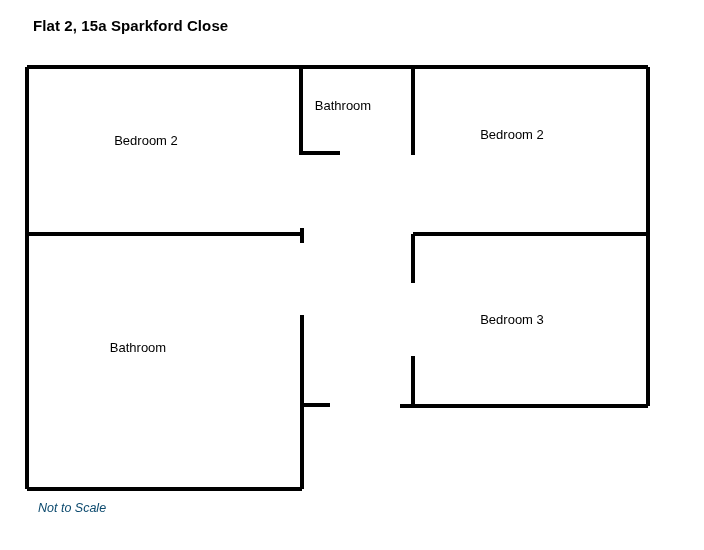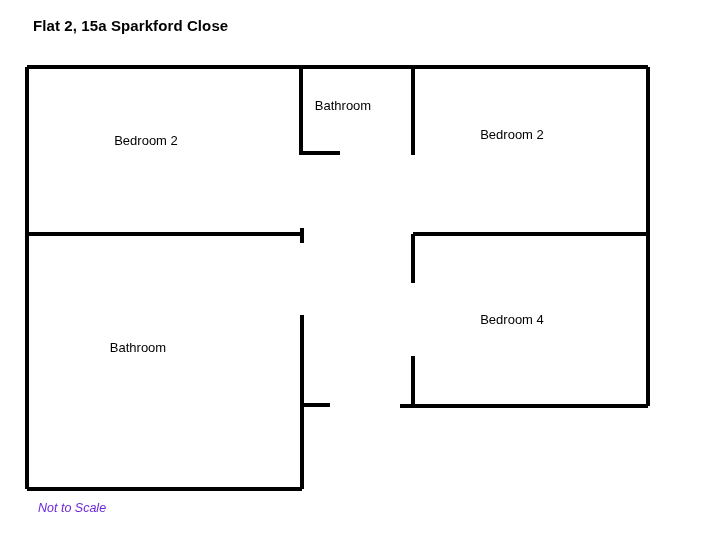--- a/index.html
+++ b/index.html
@@ -29,21 +29,21 @@
     letter-spacing: 0.1px;
     color: #000000;
     white-space: nowrap;
   }
   #plan-footnote {
     position: absolute;
     left: 38px;
     top: 501px;
     font-size: 12.5px;
     font-style: italic;
-    color: #6d28d9;
+    color: #0c4a6e;
     white-space: nowrap;
   }
   #floorplan-svg {
     position: absolute;
     left: 0;
     top: 0;
   }
   .room-label {
     position: absolute;
     font-size: 13px;
@@ -76,19 +76,19 @@
         <line x1="413" y1="234" x2="413" y2="283" stroke="#000000" stroke-width="4" stroke-linecap="butt"></line>
         <line x1="413" y1="356" x2="413" y2="406" stroke="#000000" stroke-width="4" stroke-linecap="butt"></line>
         <line x1="400" y1="406" x2="648" y2="406" stroke="#000000" stroke-width="4" stroke-linecap="butt"></line>
       </g>
   </svg>
 
   <div id="room-labels-layer">
       <div class="room-label" style="left: 146px; top: 140px;">Bedroom 2</div>
       <div class="room-label" style="left: 343px; top: 105px;">Bathroom</div>
       <div class="room-label" style="left: 512px; top: 134px;">Bedroom 2</div>
-      <div class="room-label" style="left: 512px; top: 319px;">Bedroom 4</div>
+      <div class="room-label" style="left: 512px; top: 319px;">Bedroom 3</div>
       <div class="room-label" style="left: 138px; top: 347px;">Bathroom</div>
     </div>
 
   <div id="plan-footnote">Not to Scale</div>
 
 </div>
 
 </body></html>

